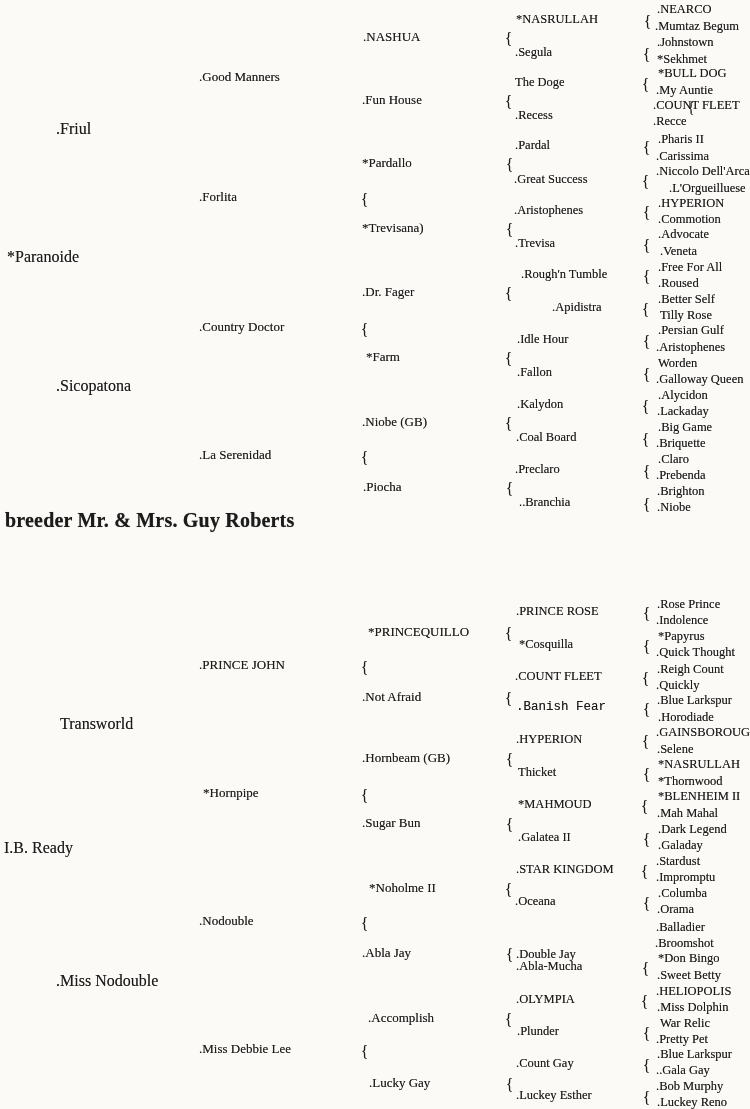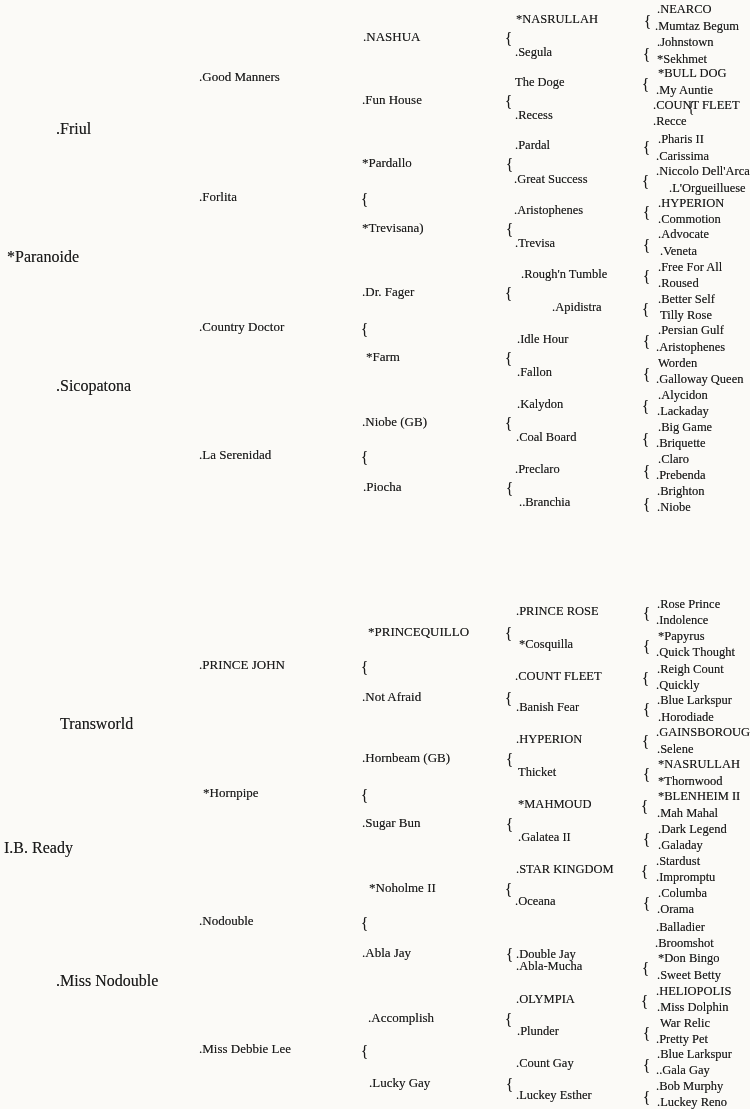--- a/index.html
+++ b/index.html
@@ -36,20 +36,21 @@
     line-height:22.5px;
     letter-spacing:.2px;
     text-shadow:0 0 .7px rgba(20,20,20,.6);
   }
 </style>
 </head>
 <body>
 
 <div class="page">
   <div class="title-block">
+    <div>breeder Mr. &amp; Mrs. Guy Roberts</div>
   </div>
   <div id="tree">
       <span class="entry g1" style="left: 7px; top: 249px;">*Paranoide</span>
       <span class="entry g1" style="left: 4px; top: 840px;">I.B. Ready</span>
       <span class="entry g2" style="left: 56px; top: 121px;">.Friul</span>
       <span class="entry g2" style="left: 56px; top: 378px;">.Sicopatona</span>
       <span class="entry g2" style="left: 60px; top: 716px;">Transworld</span>
       <span class="entry g2" style="left: 56px; top: 973px;">.Miss Nodouble</span>
       <span class="entry g3" style="left: 199px; top: 70px;">.Good Manners</span>
       <span class="entry g3" style="left: 199px; top: 190px;">.Forlita</span>
@@ -87,21 +88,21 @@
       <span class="entry g5" style="left: 517px; top: 301px; margin-left: 35px;">.Apidistra</span>
       <span class="entry g5" style="left: 517px; top: 333px;">.Idle Hour</span>
       <span class="entry g5" style="left: 517px; top: 366px;">.Fallon</span>
       <span class="entry g5" style="left: 517px; top: 398px;">.Kalydon</span>
       <span class="entry g5" style="left: 516px; top: 431px;">.Coal Board</span>
       <span class="entry g5" style="left: 515px; top: 463px;">.Preclaro</span>
       <span class="entry g5" style="left: 519px; top: 496px;">..Branchia</span>
       <span class="entry g5" style="left: 516px; top: 605px;">.PRINCE ROSE</span>
       <span class="entry g5" style="left: 519px; top: 638px;">*Cosquilla</span>
       <span class="entry g5" style="left: 515px; top: 670px;">.COUNT FLEET</span>
-      <span class="entry g5" style="left: 516px; top: 701px;">.Banish Fear</span>
+      <span class="entry g5" style="left: 516px; top: 701px; font-family: Liberation Mono, monospace;">.Banish Fear</span>
       <span class="entry g5" style="left: 516px; top: 733px;">.HYPERION</span>
       <span class="entry g5" style="left: 518px; top: 766px;">Thicket</span>
       <span class="entry g5" style="left: 518px; top: 798px;">*MAHMOUD</span>
       <span class="entry g5" style="left: 518px; top: 831px;">.Galatea II</span>
       <span class="entry g5" style="left: 516px; top: 863px;">.STAR KINGDOM</span>
       <span class="entry g5" style="left: 515px; top: 895px;">.Oceana</span>
       <span class="entry g5" style="left: 516px; top: 928px; margin-top: 20px;">.Double Jay</span>
       <span class="entry g5" style="left: 516px; top: 960px;">.Abla-Mucha</span>
       <span class="entry g5" style="left: 516px; top: 993px;">.OLYMPIA</span>
       <span class="entry g5" style="left: 517px; top: 1025px;">.Plunder</span>

